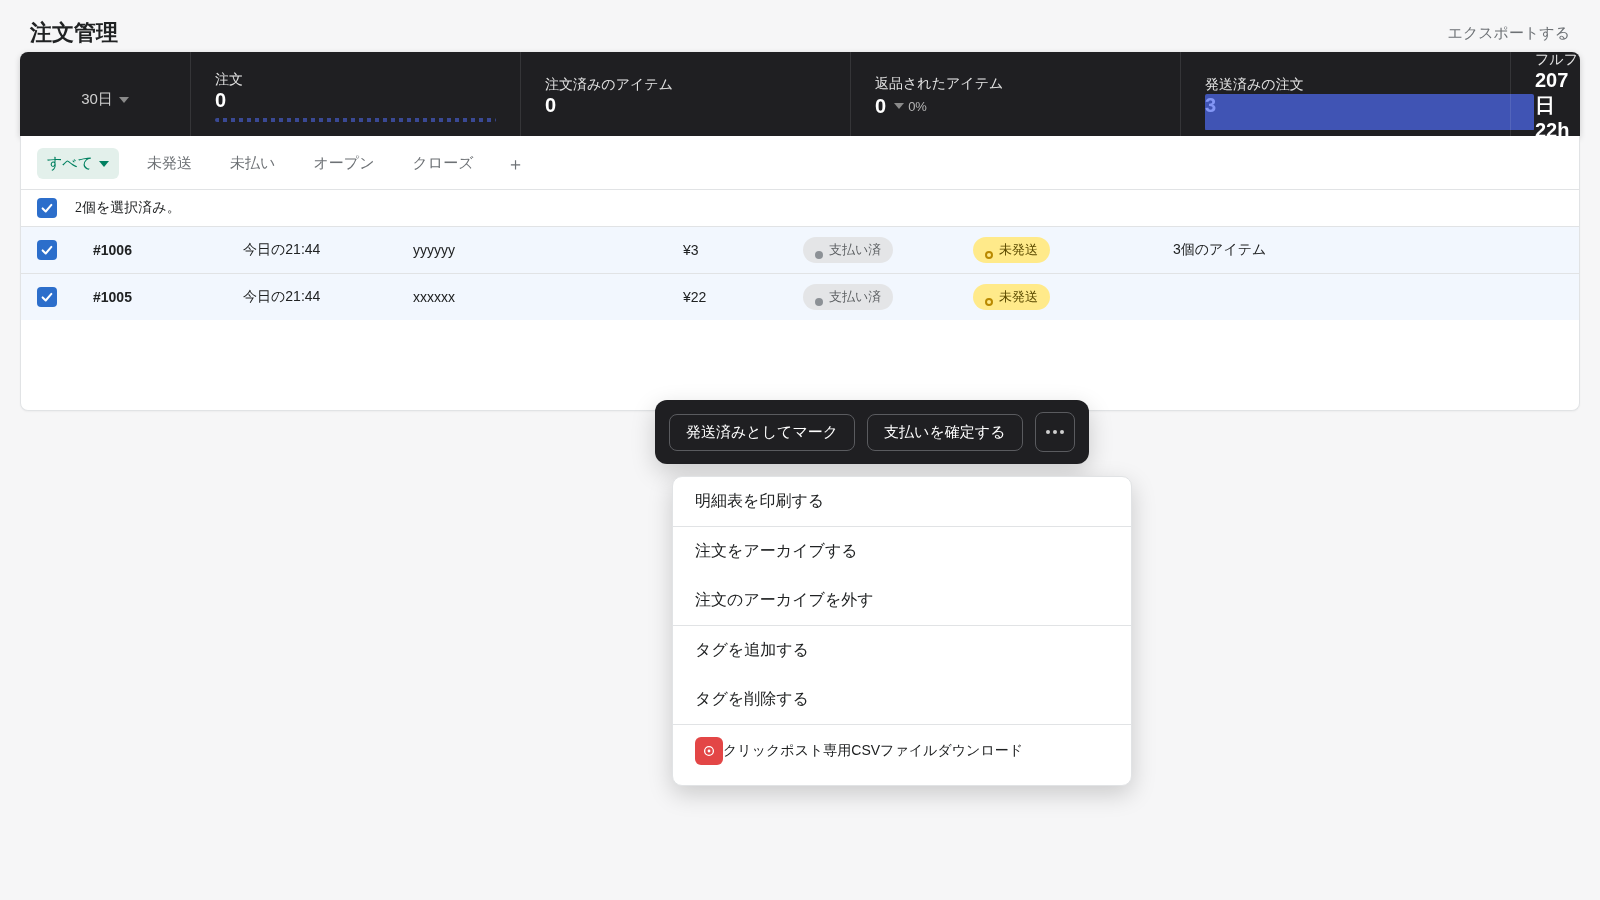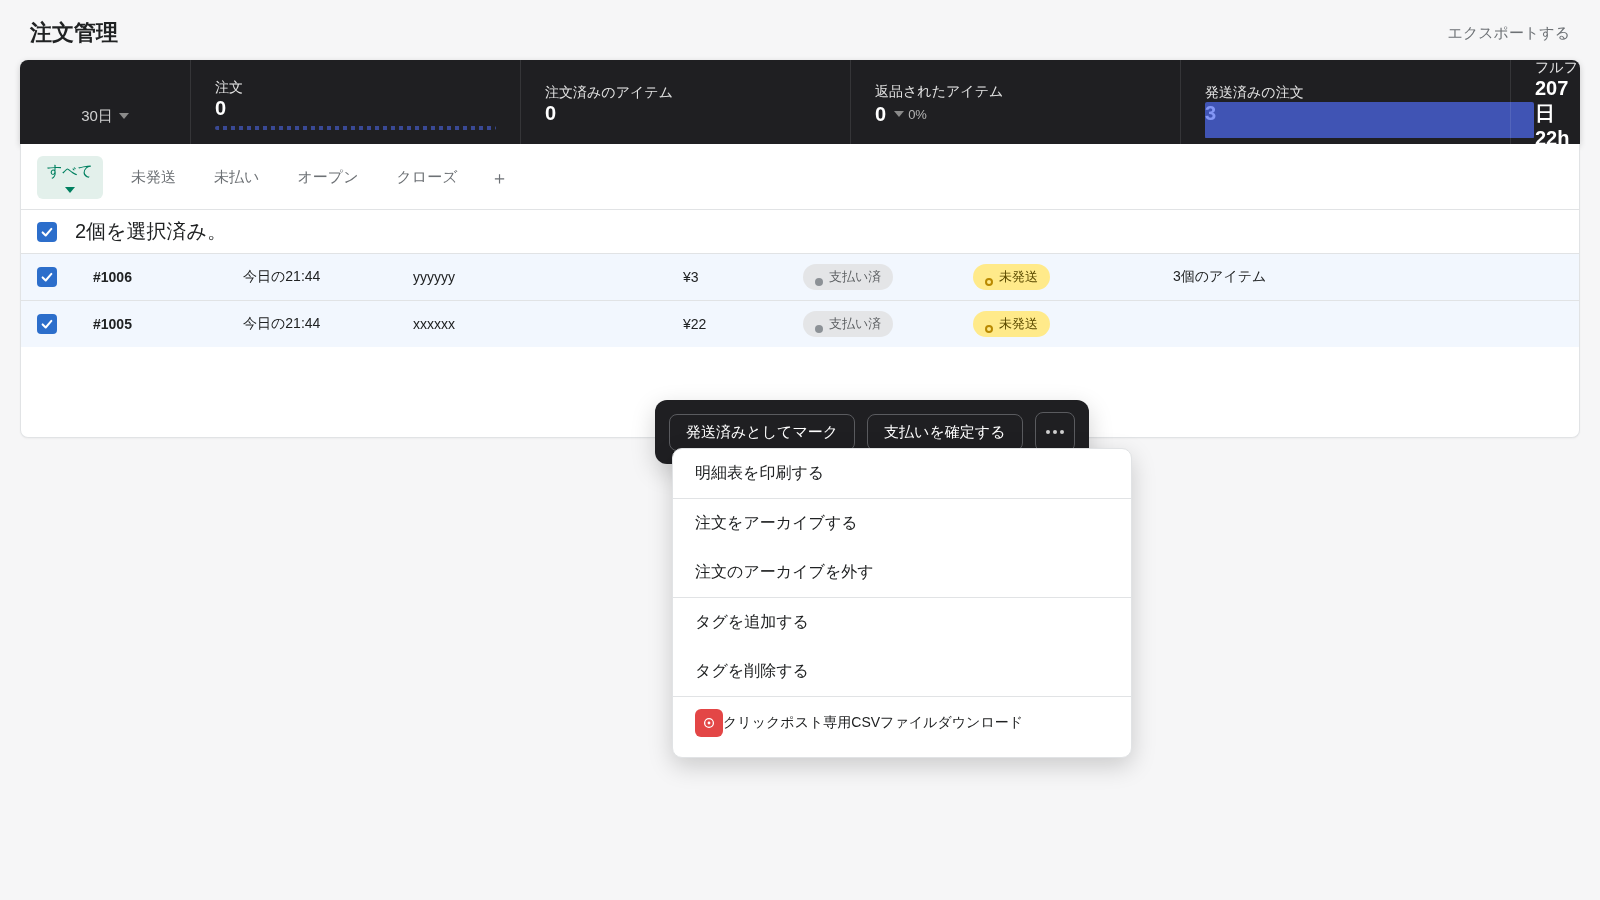--- a/index.html
+++ b/index.html
@@ -28,21 +28,21 @@
     font-size:14px;
     width:1600px;
     height:900px;
     overflow:hidden;
     position:relative;
   }
 
   
   .page-header{
     display:flex;align-items:center;justify-content:space-between;
-    padding:18px 30px 12px 30px;
+    padding:18px 30px 4px 30px;
   }
   .page-title{font-size:22px;font-weight:600;}
   .export-link{font-size:15px;color:var(--text-muted);cursor:pointer;}
 
   
   .stats-bar{
     margin:0 20px;
     background:var(--dark);
     color:#fff;
     display:flex;
@@ -55,21 +55,21 @@
   .stats-cell{
     position:relative;
     padding:14px 24px 10px 24px;
     display:flex;flex-direction:column;justify-content:center;
     border-left:1px solid rgba(255,255,255,.10);
     min-width:0;
   }
   .stats-cell:first-child{border-left:none;}
   .stats-cell.period{
     width:170px;flex:0 0 auto;
-    justify-content:center;align-items:center;margin-top:24px;
+    justify-content:flex-start;align-items:center;margin-top:24px;
   }
   .period-inner{display:flex;align-items:center;gap:6px;color:#d0d0d0;font-size:15px;}
   .stats-cell.w-lg{flex:0 0 330px;}
   .stats-cell.w-md{flex:0 0 330px;}
   .stats-cell.w-sm{flex:0 0 330px;}
   .stats-cell.w-fill{flex:1 1 auto;}
   .stats-label{font-size:14px;color:#e4e4e4;font-weight:500;white-space:nowrap;}
   .stats-value-row{display:flex;align-items:center;gap:8px;margin-top:2px;}
   .stats-value{font-size:20px;font-weight:600;color:#fff;}
   .stats-sub{display:flex;align-items:center;gap:4px;font-size:13px;color:#b5b5b5;}
@@ -94,38 +94,38 @@
     border:1px solid var(--border);
     border-top:none;
     border-radius:0 0 8px 8px;
     box-shadow:0 1px 2px rgba(0,0,0,.04);
   }
   .tabs-row{
     display:flex;align-items:center;gap:18px;
     padding:12px 16px 10px 16px;
   }
   .tab{font-size:15px;color:var(--text-muted);padding:6px 10px;border-radius:6px;cursor:pointer;display:flex;align-items:center;gap:6px;}
-  .tab.active{color:var(--green);background:var(--green-bg);font-weight:500;flex-direction:column;}
+  .tab.active{color:var(--green);background:var(--green-bg);font-weight:500;}
   .tab .caret-down{border-top-color:var(--green);}
   .tab-add{
     width:28px;height:28px;display:flex;align-items:center;justify-content:center;
     color:var(--text-muted);font-size:18px;border-radius:6px;cursor:pointer;
   }
 
   
   .select-row{
     display:flex;align-items:center;gap:18px;
     padding:8px 16px;border-top:1px solid var(--border);
   }
   .chk{
     width:20px;height:20px;border-radius:4px;background:var(--checkbox);
     display:flex;align-items:center;justify-content:center;cursor:pointer;flex:0 0 auto;
   }
   .chk svg{width:14px;height:14px;}
-  .select-text{font-size:20px;color:var(--text);}
+  .select-text{font-size:14px;color:var(--text);font-family:Liberation Serif, serif;}
 
   
   .row{
     display:grid;
     grid-template-columns:56px 150px 170px 270px 120px 170px 200px 1fr;
     align-items:center;
     padding:10px 16px;
     border-top:1px solid var(--border);
     background:var(--row-sel);
   }
@@ -159,21 +159,21 @@
   }
   .bulk-more{
     width:40px;height:40px;border:1px solid #5a5b5f;border-radius:8px;
     display:flex;align-items:center;justify-content:center;cursor:pointer;gap:3px;
   }
   .bulk-more span{width:4px;height:4px;border-radius:50%;background:#cfcfcf;}
 
   
   .dropdown{
     position:absolute;
-    left:672px;top:448px;
+    left:672px;top:476px;
     width:460px;
     background:#fff;
     border-radius:10px;
     box-shadow:var(--shadow);
     border:1px solid var(--border);
     overflow:hidden;
   }
   .dd-item{
     padding:14px 22px;font-size:16px;color:var(--text);cursor:pointer;
   }

